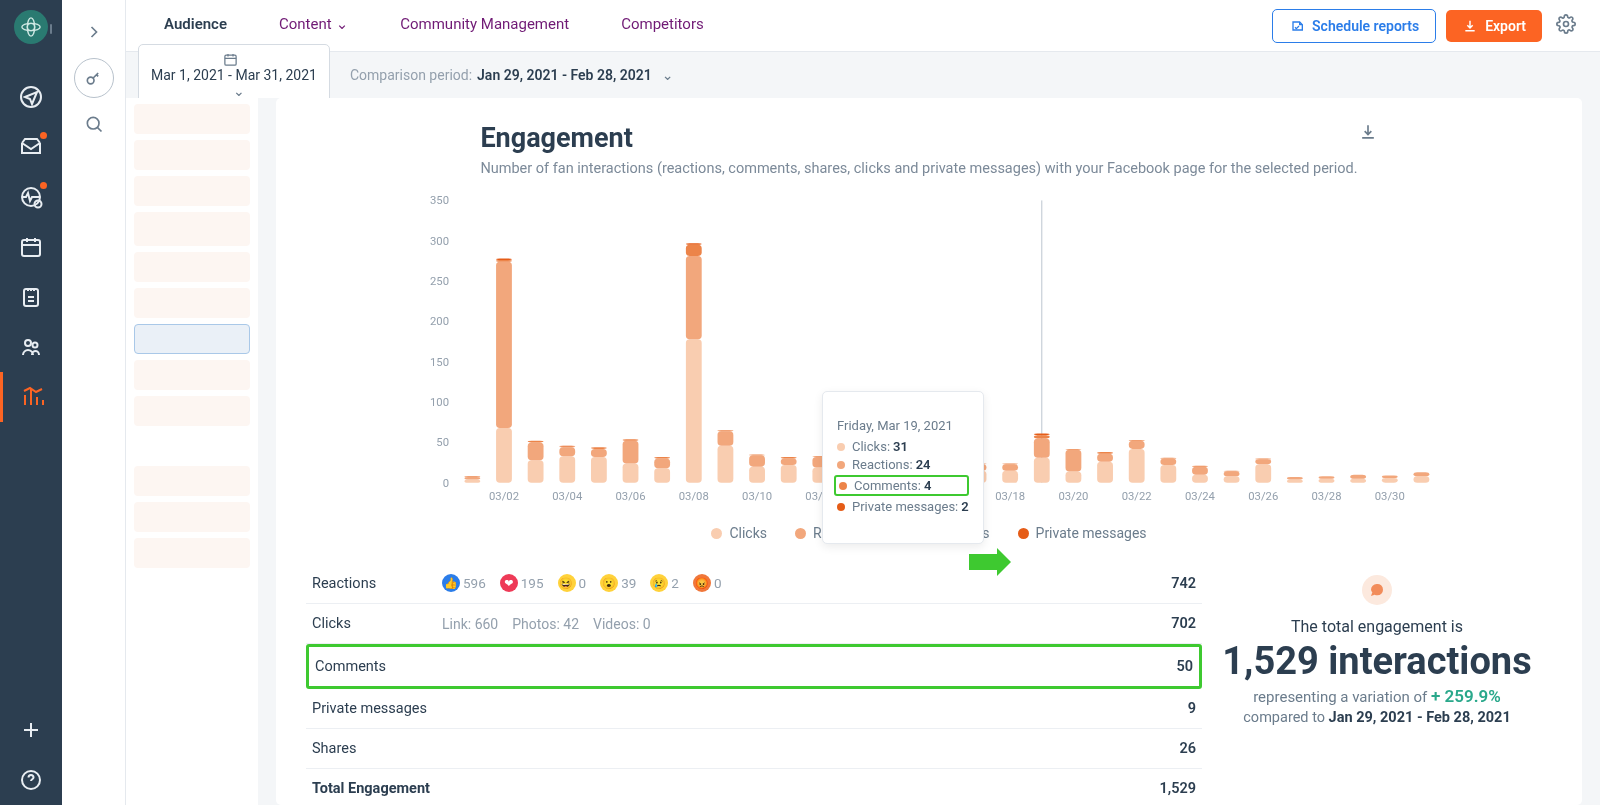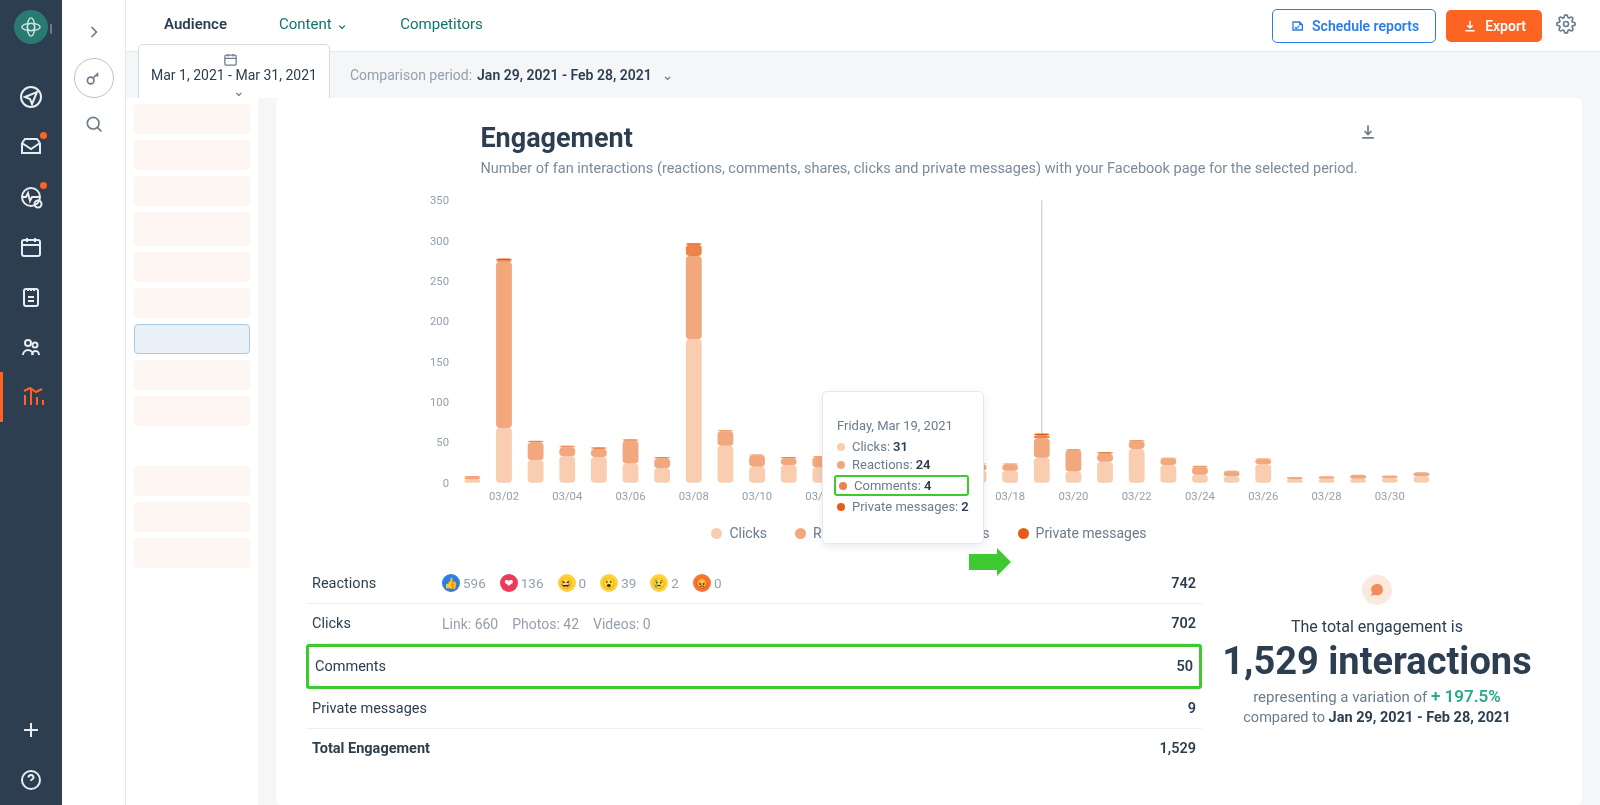--- a/index.html
+++ b/index.html
@@ -14,21 +14,21 @@
 .nav-icon.active { border-left: 3px solid #fc6423; }
 .nav-icon.active svg { stroke: #fc6423; }
 .nav-dot::after { content: ""; position: absolute; top: 10px; right: 15px; width: 7px; height: 7px; border-radius: 50%; background: #fc6423; }
 .nav-spacer { flex: 1; }
 .sub-rail { width: 64px; background: #fff; border-right: 1px solid #e5e9ee; display: flex; flex-direction: column; align-items: center; padding-top: 12px; }
 .sub-icon { width: 40px; height: 40px; display: flex; align-items: center; justify-content: center; cursor: pointer; margin-bottom: 6px; }
 .sub-icon svg { width: 20px; height: 20px; stroke: #6b7c8c; fill: none; stroke-width: 2; }
 .sub-icon.circled { border: 1.5px solid #b8c2cc; border-radius: 50%; }
 .main { flex: 1; display: flex; flex-direction: column; }
 .top-tabs { display: flex; align-items: center; height: 52px; padding: 0 24px; border-bottom: 1px solid #e5e9ee; }
-.tab { padding: 0 14px; margin-right: 24px; font-size: 15px; color: #0f766e; cursor: pointer; height: 100%; display: flex; align-items: center; border-bottom: 3px solid transparent; }
+.tab { padding: 0 14px; margin-right: 24px; font-size: 15px; color: #701a75; cursor: pointer; height: 100%; display: flex; align-items: center; border-bottom: 3px solid transparent; }
 .tab.active { color: #2c3e50; font-weight: 600; border-bottom-color: #fc6423; }
 .tab-caret { margin-left: 4px; }
 .top-spacer { flex: 1; }
 .btn { display: flex; align-items: center; padding: 8px 16px; border-radius: 5px; font-size: 14px; font-weight: 600; cursor: pointer; margin-left: 10px; }
 .btn-outline { border: 1.5px solid #2b7de9; color: #2b7de9; background: #fff; }
 .btn-solid { background: #fc6423; color: #fff; }
 .btn svg { width: 16px; height: 16px; margin-right: 7px; }
 .gear { margin-left: 14px; cursor: pointer; }
 .gear svg { width: 20px; height: 20px; stroke: #6b7c8c; fill: none; stroke-width: 2; }
 .date-bar { display: flex; align-items: center; height: 46px; padding: 0 12px; background: #f4f6f8; }
@@ -172,20 +172,21 @@
       </div>
   </div>
 
   <div class="main">
     <div class="top-tabs">
       <div class="tab active">Audience</div>
       <div class="tab">
           <span>Content</span>
           <span class="tab-caret">⌄</span>
         </div>
+      <div class="tab">Community Management</div>
       <div class="tab">Competitors</div>
       <div class="top-spacer"></div>
       <div class="btn btn-outline">
           <svg viewBox="0 0 24 24" fill="none" stroke="#2b7de9" stroke-width="2">
             <path d="M6 6h10l4 4v8H6z"></path>
             <path d="M16 6v4h4M9 14l2 2 4-4"></path>
           </svg>
           <span>Schedule reports</span>
         </div>
       <div class="btn btn-solid">
@@ -411,21 +412,21 @@
           <div class="stats-table">
             <div class="stat-row">
               <div class="stat-label">Reactions</div>
               <div class="stat-detail">
                 <span class="react-pill">
                     <span class="react-ico" style="background:#2b7de9;color:#fff">👍</span>
                     <span>596</span>
                   </span>
                 <span class="react-pill">
                     <span class="react-ico" style="background:#ee3a57;color:#fff">❤</span>
-                    <span>136</span>
+                    <span>195</span>
                   </span>
                 <span class="react-pill">
                     <span class="react-ico" style="background:#ffd23a">😆</span>
                     <span>0</span>
                   </span>
                 <span class="react-pill">
                     <span class="react-ico" style="background:#ffd23a">😮</span>
                     <span>39</span>
                   </span>
                 <span class="react-pill">
@@ -451,34 +452,39 @@
             <div class="stat-row hl">
               <div class="stat-label">Comments</div>
               <div class="stat-detail"></div>
               <div class="stat-val">50</div>
             </div>
             <div class="stat-row">
               <div class="stat-label" style="width:170px">Private messages</div>
               <div class="stat-detail"></div>
               <div class="stat-val">9</div>
             </div>
+            <div class="stat-row">
+              <div class="stat-label">Shares</div>
+              <div class="stat-detail"></div>
+              <div class="stat-val">26</div>
+            </div>
             <div class="stat-row total">
               <div class="stat-label" style="width:200px">Total Engagement</div>
               <div class="stat-detail"></div>
               <div class="stat-val">1,529</div>
             </div>
           </div>
           <div class="summary">
             <div class="summary-ico">
                 <svg viewBox="0 0 24 24">
                   <path d="M21 11.5a8.38 8.38 0 01-8.5 8.5 8.5 8.5 0 01-4-1L3 21l2-5.5A8.38 8.38 0 013 11.5 8.5 8.5 0 0111.5 3 8.38 8.38 0 0121 11.5z"></path>
                 </svg>
               </div>
             <div class="summary-line1">The total engagement is</div>
             <div class="summary-big">1,529 interactions</div>
-            <div class="summary-line2"><span>representing a variation of </span><span class="summary-var">+ 197.5%</span></div>
+            <div class="summary-line2"><span>representing a variation of </span><span class="summary-var">+ 259.9%</span></div>
             <div class="summary-line3"><span>compared to </span><b>Jan 29, 2021 - Feb 28, 2021</b></div>
           </div>
         </div>
       </div>
     </div>
   </div>
 </div>
 
 </body></html>

